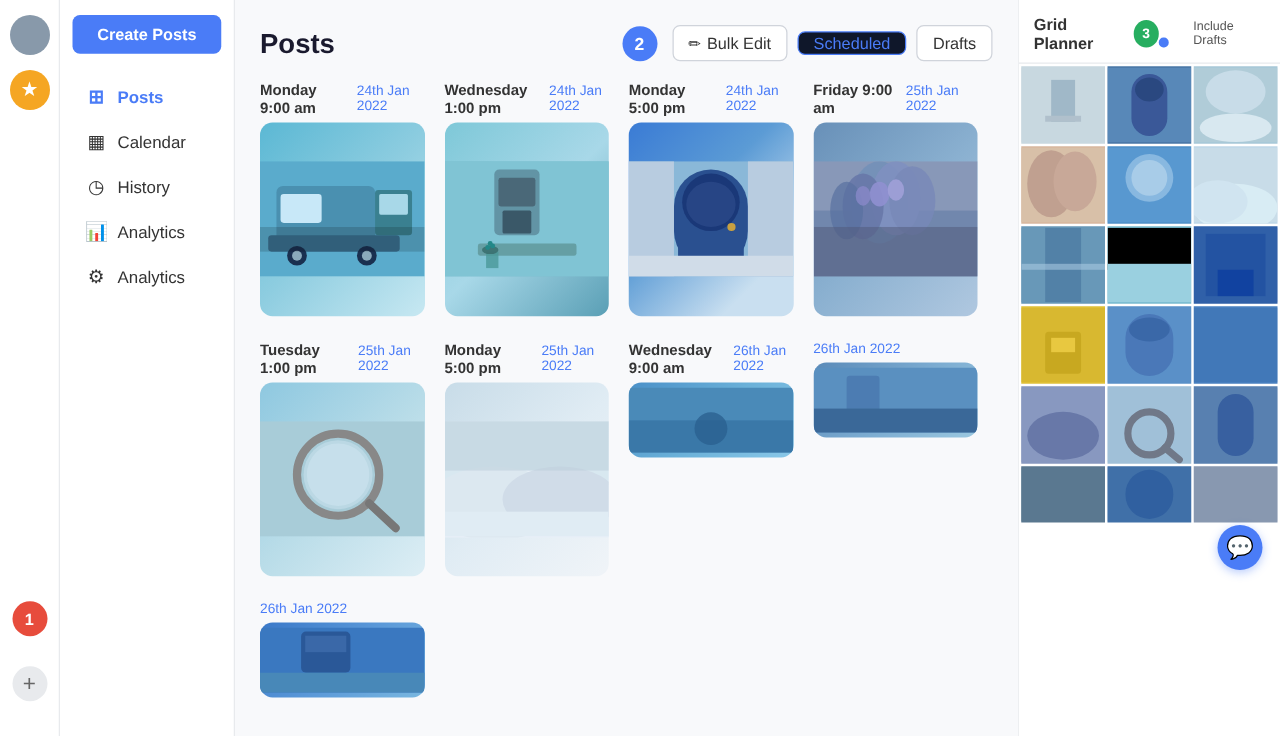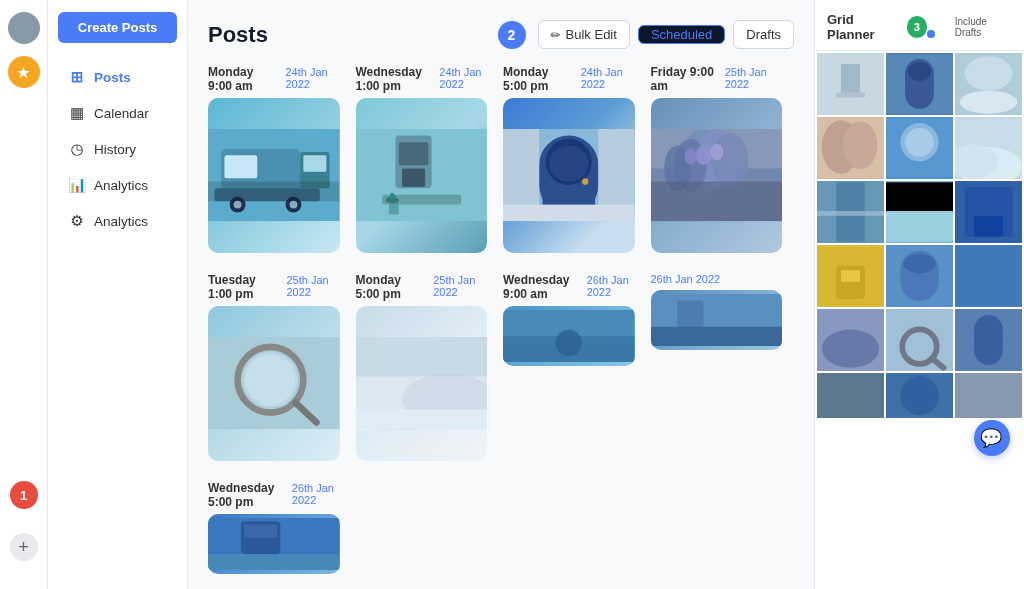--- a/index.html
+++ b/index.html
@@ -434,21 +434,20 @@
       <div class="post-img-placeholder img-wed2" style="height:60px;">
         <svg viewBox="0 0 200 80" xmlns="http://www.w3.org/2000/svg">
           <rect width="200" height="80" fill="#5a90c0"></rect>
           <rect x="40" y="10" width="40" height="60" rx="4" fill="#4a7ab0" opacity="0.9"></rect>
           <rect x="0" y="50" width="200" height="30" fill="#3a6898"></rect>
         </svg>
       </div>
     </div>
     <div class="post-cell">
       <div class="post-time-row">
-        <span class="post-time">Wednesday 5:00 pm</span>
         <span class="post-date">26th Jan 2022</span>
       </div>
       <div class="post-img-placeholder img-wed3" style="height:60px;">
         <svg viewBox="0 0 200 80" xmlns="http://www.w3.org/2000/svg">
           <rect width="200" height="80" fill="#3a78c0"></rect>
           <rect x="50" y="5" width="60" height="50" rx="6" fill="#2a5898"></rect>
           <rect x="55" y="10" width="50" height="20" fill="#3a68a8"></rect>
           <rect x="0" y="55" width="200" height="25" fill="#4888b8"></rect>
         </svg>
       </div>

